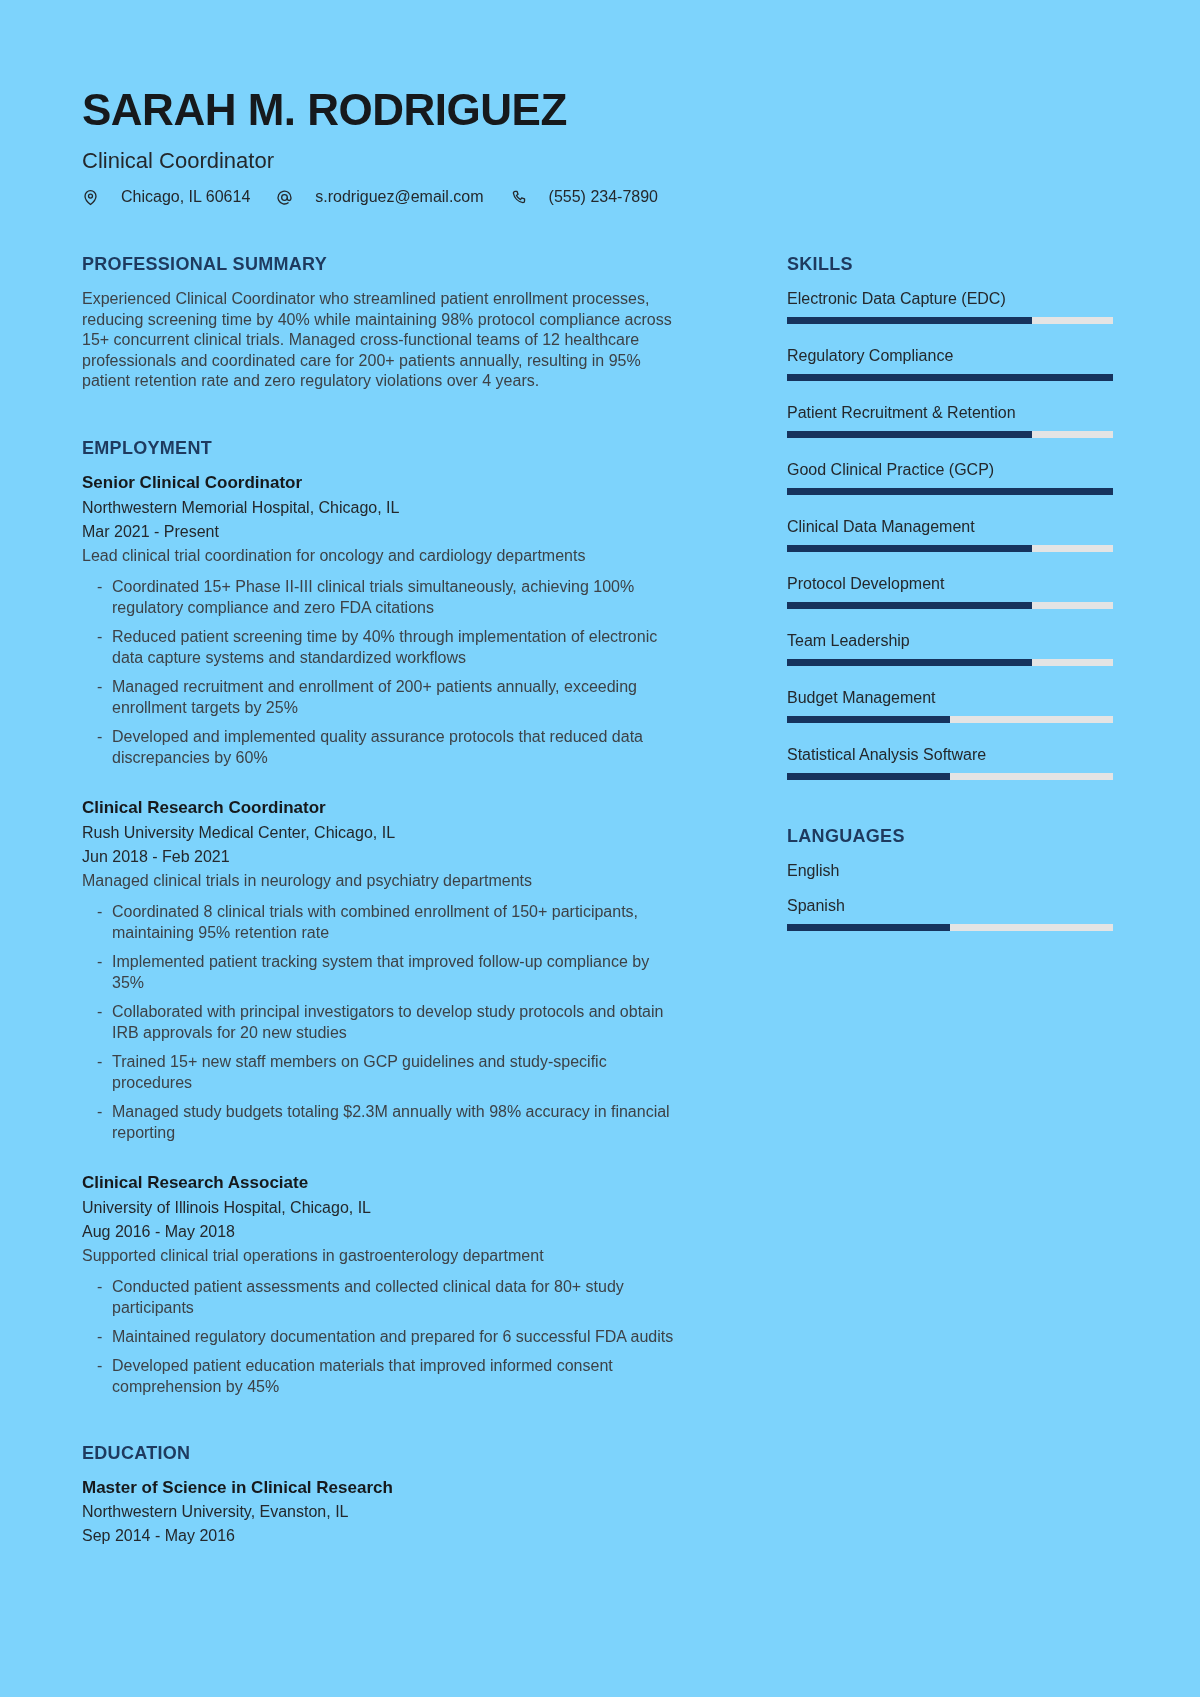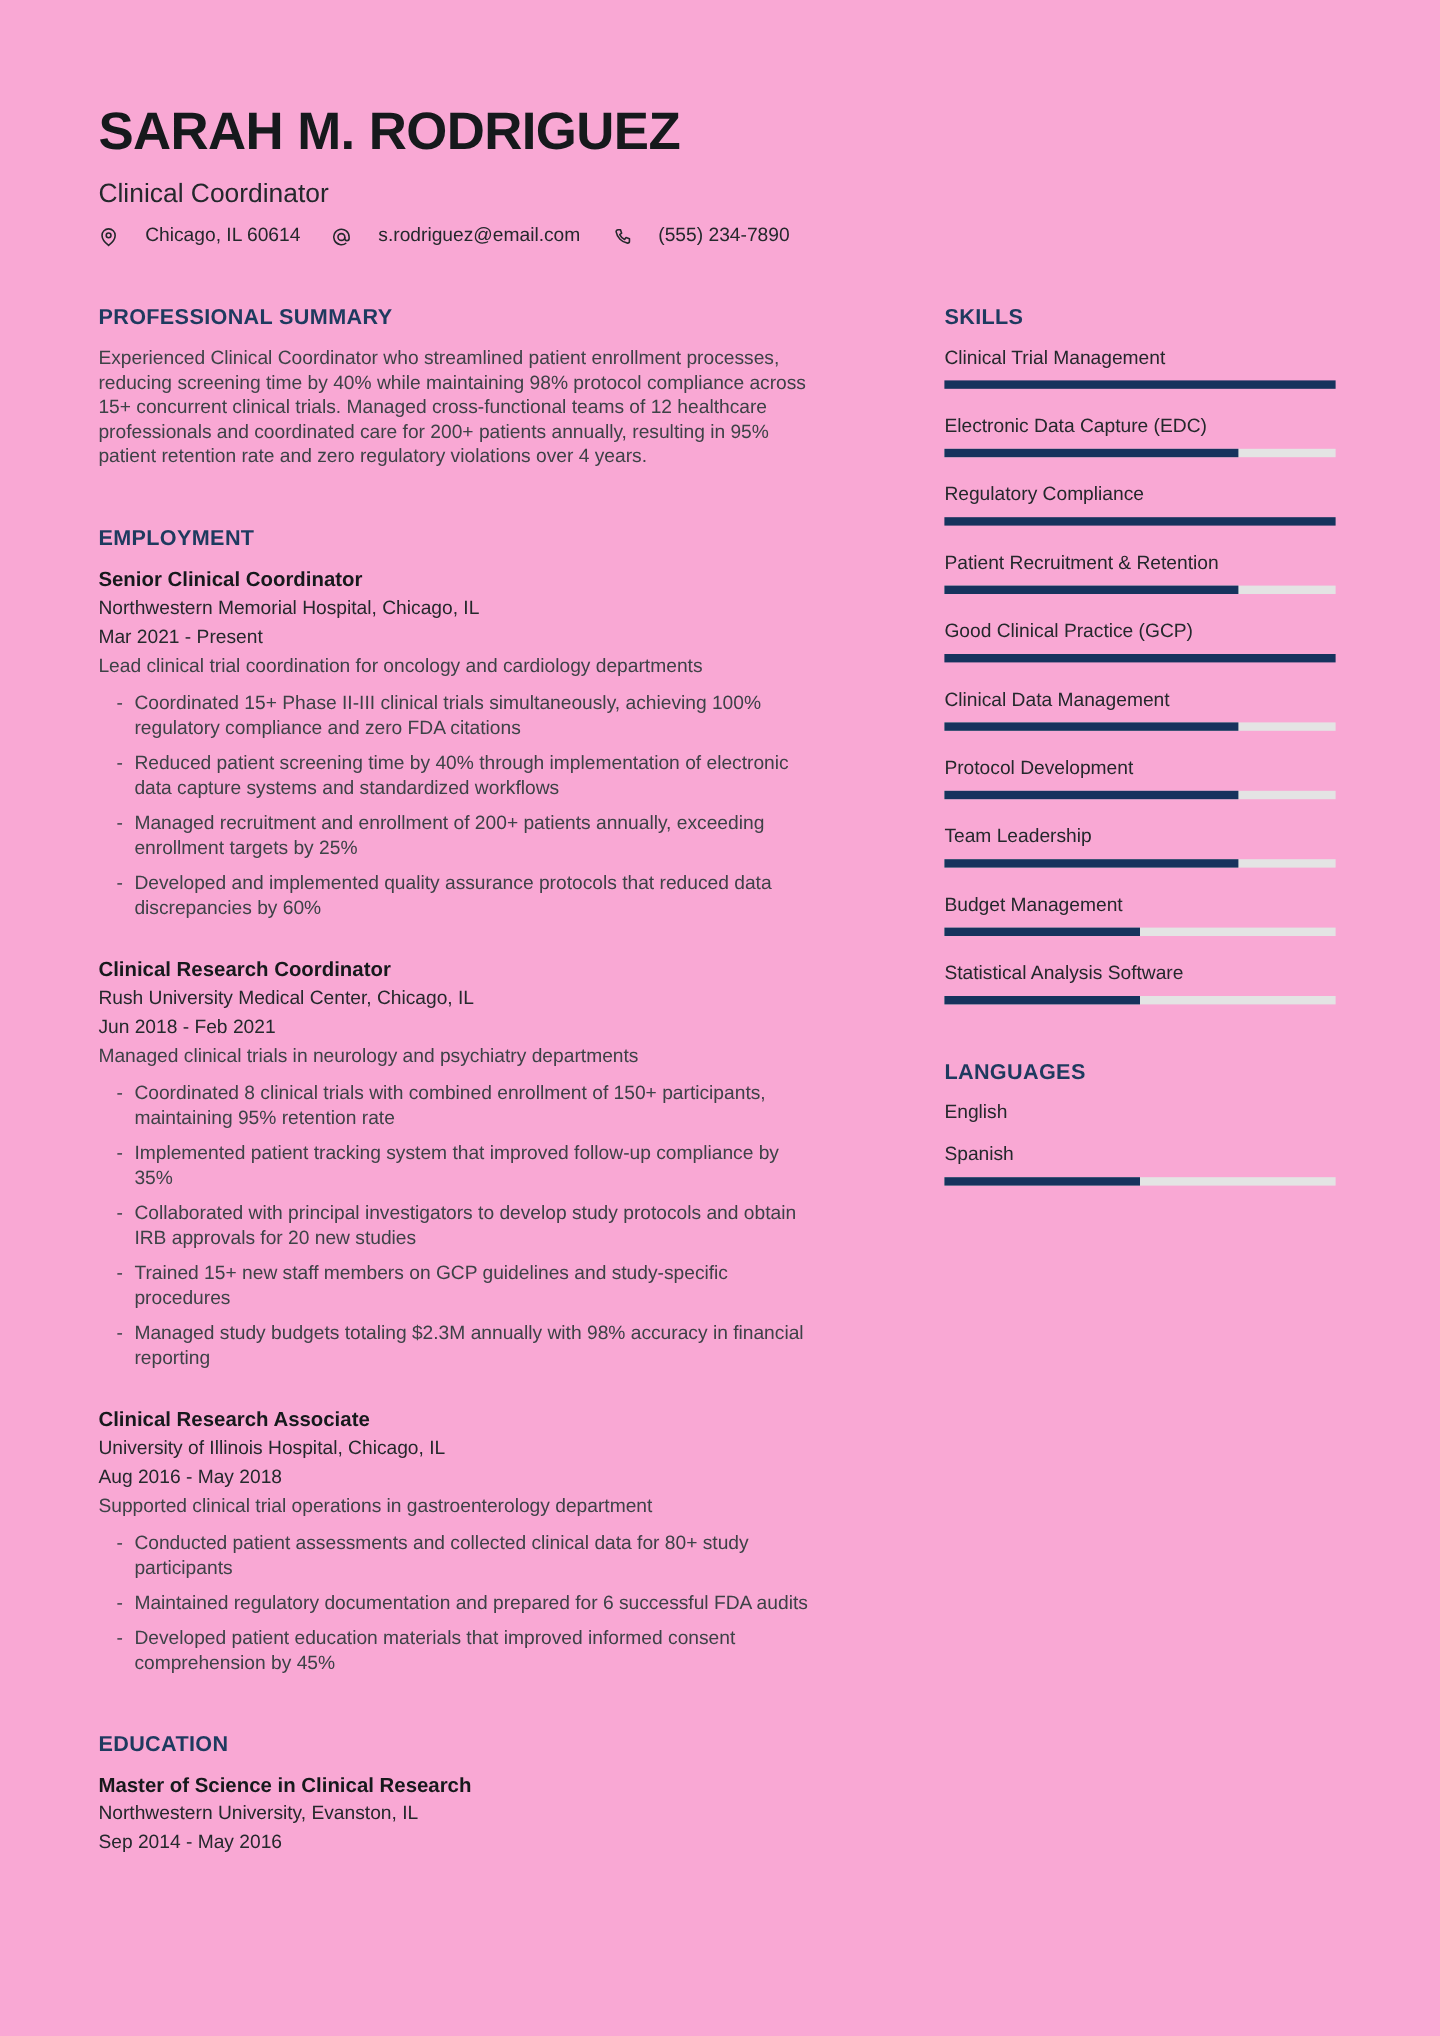--- a/index.html
+++ b/index.html
@@ -4,21 +4,21 @@
 <style>
   * { box-sizing: border-box; }
   html, body { margin: 0; padding: 0; }
   body {
     width: 1200px; height: 1697px;
     background: #ffffff;
     font-family: "Liberation Sans", sans-serif;
     color: #3d4247;
     -webkit-font-smoothing: antialiased;
   }
-  .page { width: 1200px; height: 1697px; padding: 88px 120px 0 82px; overflow: hidden; background:#f9a8d4; }
+  .page { width: 1200px; height: 1697px; padding: 88px 120px 0 82px; overflow: hidden; background:#7dd3fc; }
 
   
   h1 {
     margin: 0 0 16px 0;
     font-size: 44px; line-height: 1.0;
     font-weight: 700; letter-spacing: -0.5px;
     color: #16191c;
   }
   .candidate-title { font-size: 22px; color: #24282c; margin: 0 0 14px 0; }
   .contact-row { display: flex; align-items: center; gap: 26px; font-size: 16px; color: #24282c; }
@@ -165,26 +165,20 @@
       </section>
 
     </main>
 
     <aside class="col-right">
 
       <section>
         <h2>SKILLS</h2>
 
         <div class="skill">
-          <div class="skill-label">Clinical Trial Management</div>
-          <div class="bar-track">
-              <div class="bar-fill" style="width: 100%;"></div>
-            </div>
-        </div>
-        <div class="skill">
           <div class="skill-label">Electronic Data Capture (EDC)</div>
           <div class="bar-track">
               <div class="bar-fill" style="width: 75%;"></div>
             </div>
         </div>
         <div class="skill">
           <div class="skill-label">Regulatory Compliance</div>
           <div class="bar-track">
               <div class="bar-fill" style="width: 100%;"></div>
             </div>

